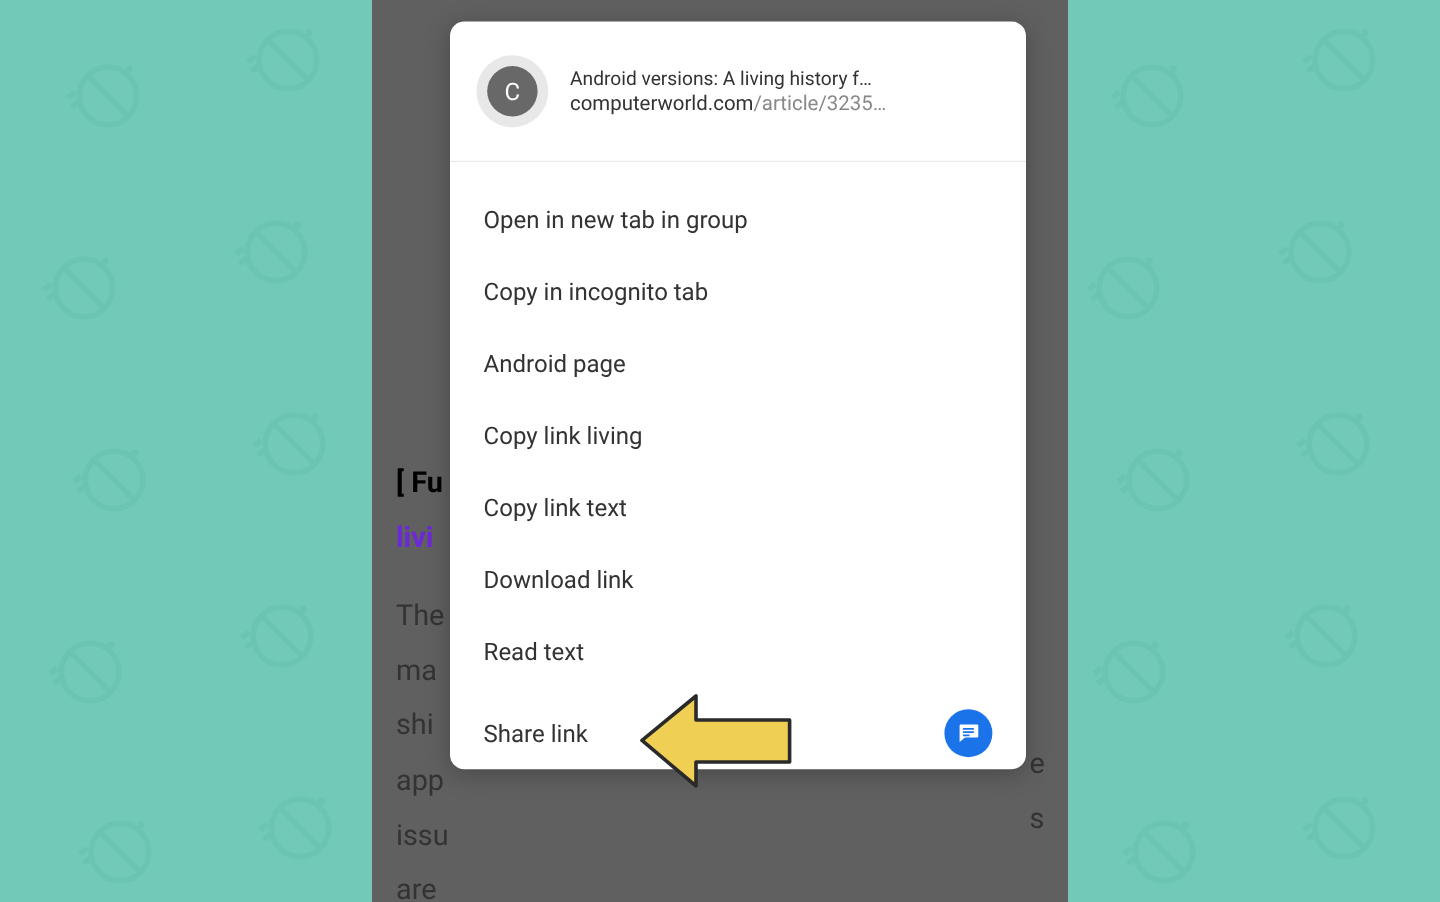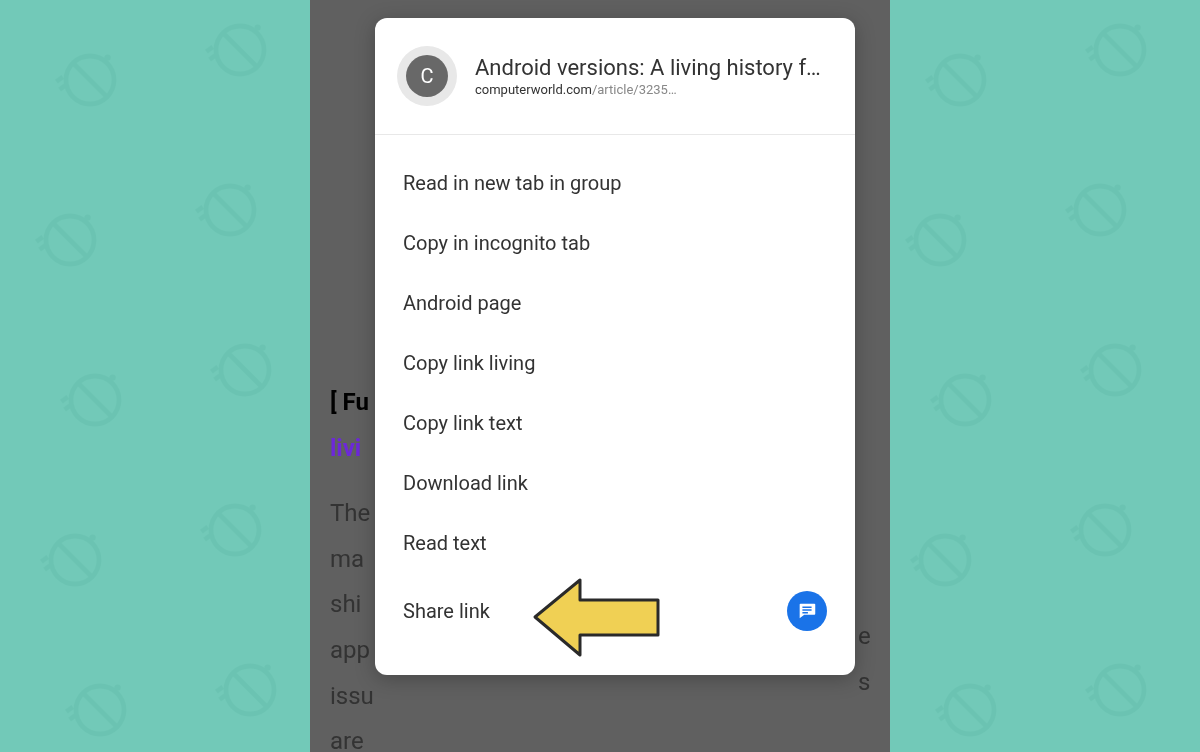--- a/index.html
+++ b/index.html
@@ -103,29 +103,29 @@
       font-size: 20px;
       font-weight: 400;
     }
     
     .header-text {
       flex: 1;
       overflow: hidden;
     }
     
     .header-title {
-      font-size: 22px;
+      font-size: 16px;
       color: #333;
       white-space: nowrap;
       overflow: hidden;
       text-overflow: ellipsis;
     }
     
     .header-url {
-      font-size: 13px;
+      font-size: 17px;
       color: #333;
       white-space: nowrap;
       overflow: hidden;
       text-overflow: ellipsis;
       margin-top: 2px;
     }
     
     .header-url .url-path {
       color: #888;
     }
@@ -138,21 +138,21 @@
       padding: 18px 28px;
       font-size: 20px;
       color: #333;
       display: flex;
       align-items: center;
       justify-content: space-between;
       cursor: pointer;
     }
     
     .menu-item:last-child {
-      padding-bottom: 44px;
+      padding-bottom: 10px;
     }
     
     .share-icon-circle {
       width: 40px;
       height: 40px;
       border-radius: 50%;
       background: #1a73e8;
       display: flex;
       align-items: center;
       justify-content: center;
@@ -339,21 +339,21 @@
     </div>
     <div class="header-text">
       <div class="header-title">Android versions: A living history f…</div>
       <div class="header-url">
         <span>computerworld.com</span><span class="url-path">/article/3235…</span>
       </div>
     </div>
   </div>
   <div class="menu-items">
     <div class="menu-item">
-      <span>Read in new tab in group</span>
+      <span>Open in new tab in group</span>
     </div>
     <div class="menu-item">
       <span>Copy in incognito tab</span>
     </div>
     <div class="menu-item">
       <span>Android page</span>
     </div>
     <div class="menu-item">
       <span>Copy link living</span>
     </div>

